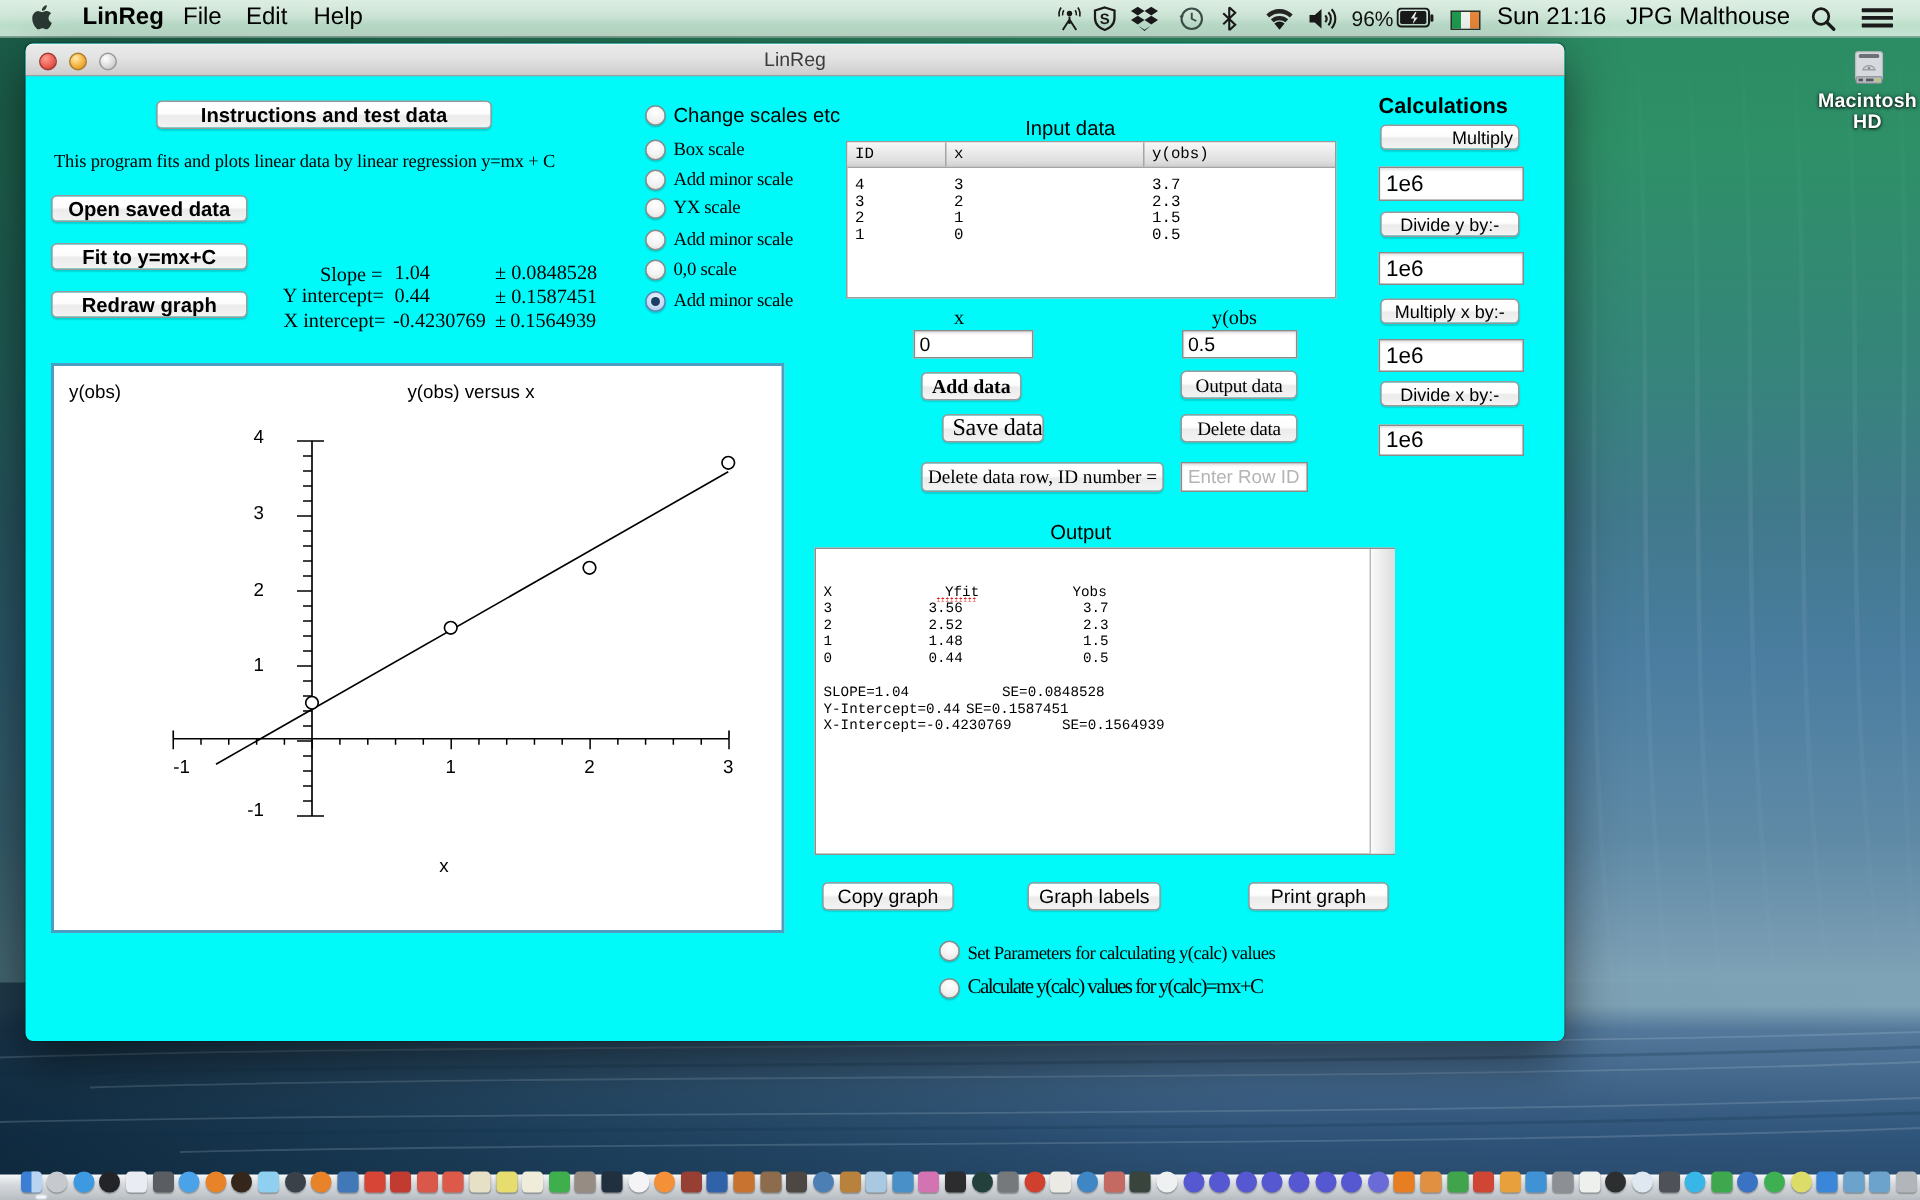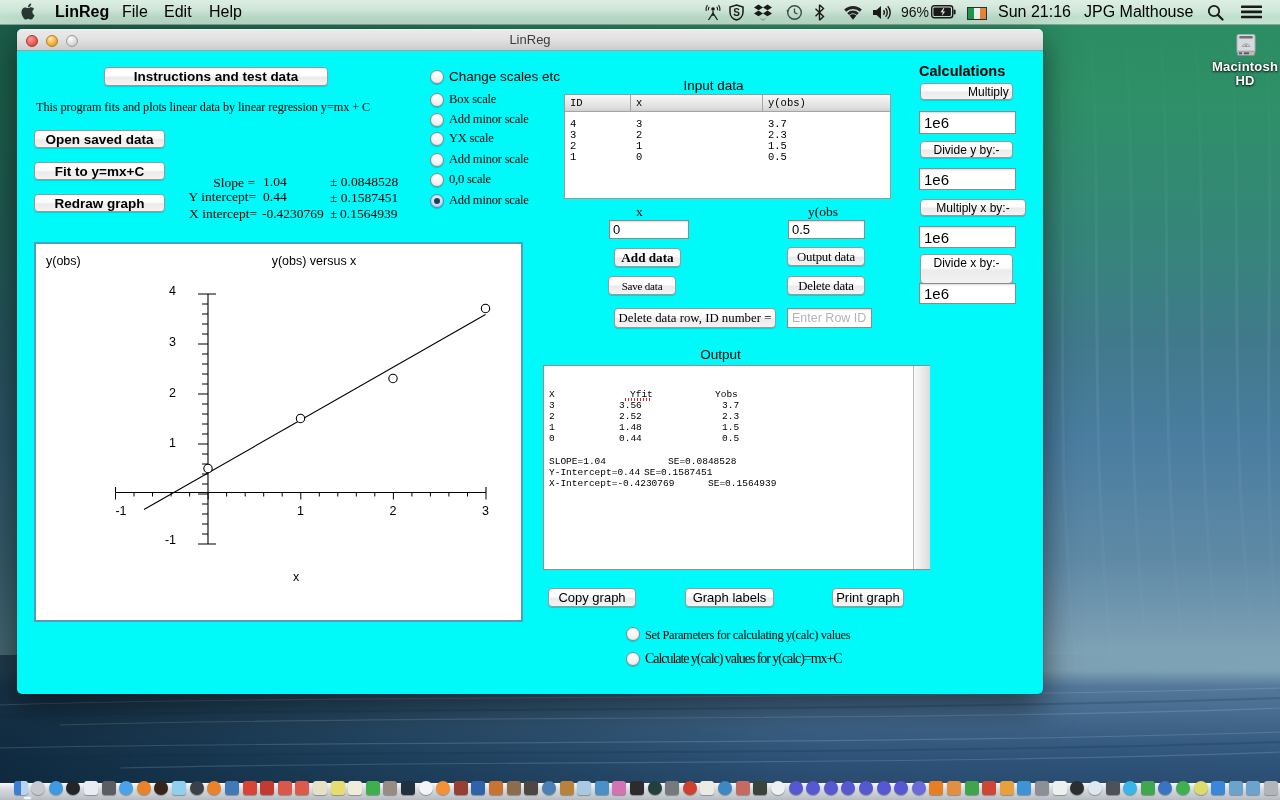--- a/index.html
+++ b/index.html
@@ -234,33 +234,33 @@
 <div class="mono abs" style="left:570px;top:119px;font-size:10.5px;line-height:11px;">4<br>3<br>2<br>1</div>
 <div class="mono abs" style="left:636px;top:119px;font-size:10.5px;line-height:11px;">3<br>2<br>1<br>0</div>
 <div class="mono abs" style="left:768px;top:119px;font-size:10.5px;line-height:11px;">3.7<br>2.3<br>1.5<br>0.5</div>
 
 <div class="serif abs" style="left:636px;top:204px;font-size:13.5px;">x</div>
 <div class="serif abs" style="left:808px;top:204px;font-size:13.5px;">y(obs</div>
 <div class="inp abs" style="left:609px;top:220px;width:80px;height:19px;font-size:13px;line-height:18px;padding-left:3px;">0</div>
 <div class="inp abs" style="left:788px;top:220px;width:77px;height:19px;font-size:13px;line-height:18px;padding-left:3px;">0.5</div>
 <div class="btn serif abs" style="left:614px;top:248px;width:67px;height:19px;font-size:13.2px;font-weight:bold;line-height:18px;">Add data</div>
 <div class="btn serif abs" style="left:787px;top:247px;width:78px;height:19px;font-size:12.8px;letter-spacing:-0.2px;line-height:18px;">Output data</div>
-<div class="btn serif abs" style="left:608px;top:276px;width:68px;height:19px;font-size:11px;letter-spacing:-0.2px;line-height:18px;">Save data</div>
+<div class="btn serif abs" style="left:628px;top:276px;width:68px;height:19px;font-size:16px;letter-spacing:-0.2px;line-height:18px;text-align:right;">Save data</div>
 <div class="btn serif abs" style="left:787px;top:276px;width:78px;height:19px;font-size:12.8px;letter-spacing:-0.2px;line-height:18px;">Delete data</div>
 <div class="btn serif abs" style="left:614px;top:308px;width:162px;height:20px;font-size:12.8px;line-height:19px;">Delete data row, ID number =</div>
 <div class="inp abs" style="left:787px;top:308px;width:85px;height:20px;font-size:12.5px;line-height:19px;padding-left:4px;color:#b4b4b4;">Enter Row ID</div>
 
 <div class="abs" style="left:919px;top:63px;font-size:14.5px;font-weight:bold;">Calculations</div>
 <div class="btn abs" style="left:920px;top:83px;width:93px;height:17px;font-size:12px;line-height:16px;padding-left:47px;">Multiply y by:-</div>
 <div class="inp abs" style="left:919px;top:111px;width:97px;height:23px;font-size:15px;line-height:22px;padding-left:4px;">1e6</div>
 <div class="btn abs" style="left:920px;top:141px;width:93px;height:17px;font-size:12px;line-height:16px;">Divide y by:-</div>
 <div class="inp abs" style="left:919px;top:168px;width:97px;height:22px;font-size:15px;line-height:21px;padding-left:4px;">1e6</div>
-<div class="btn abs" style="left:920px;top:199px;width:106px;height:17px;font-size:12px;line-height:16px;">Multiply x by:-</div>
+<div class="btn abs" style="left:920px;top:199px;width:93px;height:17px;font-size:12px;line-height:16px;">Multiply x by:-</div>
 <div class="inp abs" style="left:919px;top:226px;width:97px;height:22px;font-size:15px;line-height:21px;padding-left:4px;">1e6</div>
-<div class="btn abs" style="left:920px;top:254px;width:93px;height:30px;font-size:12px;line-height:16px;">Divide x by:-</div>
+<div class="btn abs" style="left:920px;top:254px;width:93px;height:17px;font-size:12px;line-height:16px;">Divide x by:-</div>
 <div class="inp abs" style="left:919px;top:283px;width:97px;height:21px;font-size:15px;line-height:20px;padding-left:4px;">1e6</div>
 
 <div class="abs" style="left:34px;top:242px;width:489px;height:380px;background:#fff;border:2px solid #4e9ec2;box-sizing:border-box;"></div>
 <svg class="abs" style="left:36px;top:244px;" width="485" height="376" viewBox="0 0 485 376">
   <g font-family="Liberation Sans" font-size="12.5" fill="#000">
     <text x="10" y="21">y(obs)</text>
     <text x="278" y="21" text-anchor="middle">y(obs) versus x</text>
     <text x="260" y="337" text-anchor="middle">x</text>
   </g>
   <g stroke="#000" stroke-width="1.1" fill="none">
@@ -357,21 +357,21 @@
 <div class="mono abs" style="left:549px;top:456px;font-size:9.5px;">SLOPE=1.04</div>
 <div class="mono abs" style="left:668px;top:456px;font-size:9.5px;">SE=0.0848528</div>
 <div class="mono abs" style="left:549px;top:467px;font-size:9.5px;">Y-Intercept=0.44</div>
 <div class="mono abs" style="left:644px;top:467px;font-size:9.5px;">SE=0.1587451</div>
 <div class="mono abs" style="left:549px;top:478px;font-size:9.5px;">X-Intercept=-0.4230769</div>
 <div class="mono abs" style="left:708px;top:478px;font-size:9.5px;">SE=0.1564939</div>
 <div class="abs" style="left:624px;top:398px;width:27px;height:2.5px;background-image:radial-gradient(circle,#e02020 35%,transparent 40%);background-size:3px 2px;"></div>
 
 <div class="btn abs" style="left:548px;top:588px;width:88px;height:19px;font-size:13px;font-weight:500;line-height:18px;">Copy graph</div>
 <div class="btn abs" style="left:685px;top:588px;width:89px;height:19px;font-size:13px;font-weight:500;line-height:18px;">Graph labels</div>
-<div class="btn abs" style="left:832px;top:588px;width:72px;height:19px;font-size:13px;font-weight:500;line-height:18px;">Print graph</div>
+<div class="btn abs" style="left:832px;top:588px;width:94px;height:19px;font-size:13px;font-weight:500;line-height:18px;">Print graph</div>
 
 <div class="radio abs" style="left:626px;top:627px;"></div>
 <div class="serif abs" style="left:645px;top:628px;font-size:12.5px;letter-spacing:-0.4px;">Set Parameters for calculating y(calc) values</div>
 <div class="radio abs" style="left:626px;top:652px;"></div>
 <div class="serif abs" style="left:645px;top:651px;font-size:14px;letter-spacing:-1.05px;">Calculate y(calc) values for y(calc)=mx+C</div>
 
 <div id="dock" class="abs" style="left:0;top:783px;width:1280px;height:17px;
   background:linear-gradient(180deg,#f0f2f4 0%,#d4d8dc 35%,#c2c7cc 75%,#b2b8be 100%);
   border-top:1px solid #f4f6f8;"></div>
 <div id="dockicons">

